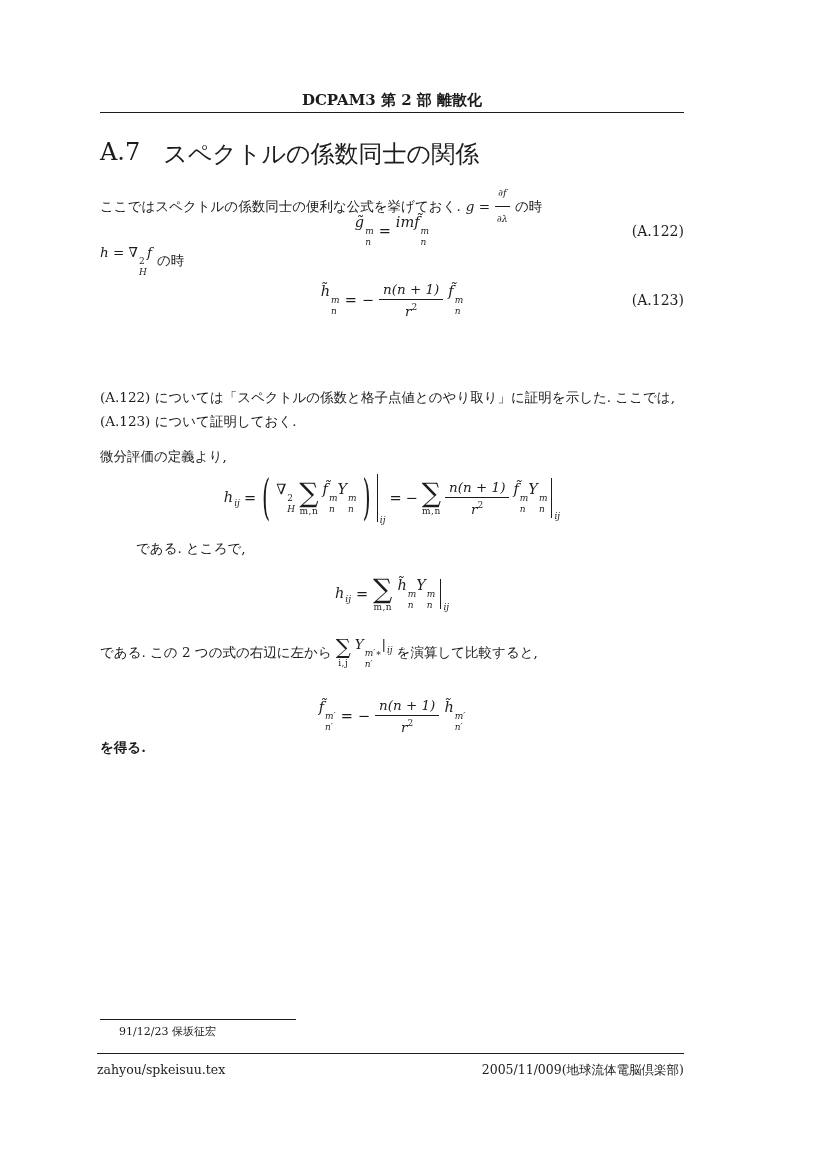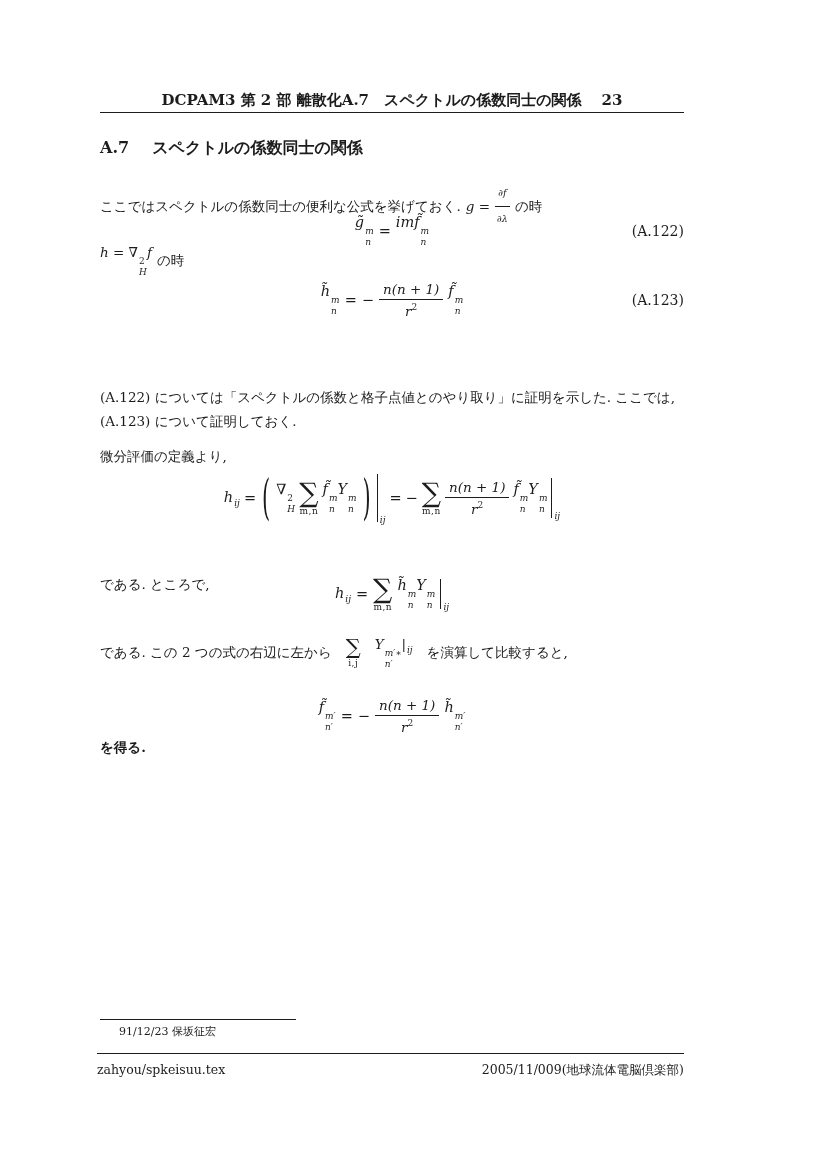--- a/index.html
+++ b/index.html
@@ -12,37 +12,37 @@
   .header { left:100px; top:91px; width:584px; display:flex; justify-content:center; font-weight:bold; font-size:15px; }
   .header-right { display:flex; gap:20px; }
   .rule { background:#1c1c1c; height:1px; }
   .rule-header { left:100px; top:112px; width:584px; }
   .rule-footnote { left:100px; top:1019px; width:196px; }
   .rule-footer { left:97px; top:1053px; width:587px; }
   .footnote { left:119px; top:1024px; font-size:11px; }
   .footer { left:97px; top:1062px; width:587px; display:flex; justify-content:space-between; font-size:12.5px; }
 
   
-  .sec-title { left:100px; top:138px; font-size:16px; font-weight:bold; display:flex; }
+  .sec-title { left:100px; top:138px; font-size:24px; font-weight:normal; display:flex; }
   .sec-title .num { margin-right:23px; }
   .para { left:100px; width:584px; font-size:13.5px; line-height:24px; }
   .p-intro   { top:181px; display:flex; align-items:center; gap:5px; }
   .p-proof   { top:385px; text-align:justify; }
   .p-deriv   { top:444px; }
-  .p-dearu1  { top:572px; }
+  .p-dearu1  { top:536px;margin-left:36px; }
   .p-conc    { top:735px;font-weight:bold; }
 
   
   .mrow { left:100px; width:584px; display:flex; justify-content:center; align-items:center; gap:5px; font-size:14.5px; }
   .r-eq122  { top:218px; height:26px; }
   .r-cond2  { top:250px; height:22px; justify-content:flex-start; font-size:13.5px; }
   .r-eq123  { top:276px; height:48px; }
   .r-eqbig  { top:467px; height:62px; gap:4px; }
   .r-eqspec { top:570px; height:48px; }
-  .r-para5  { top:632px; height:42px; justify-content:flex-start; gap:14px; }
+  .r-para5  { top:632px; height:42px; justify-content:flex-start; gap:4px; }
   .r-eqfinal{ top:692px; height:48px; }
   .mg { display:inline-block; white-space:nowrap; }
   .mi { font-style:italic; }
   .sc { display:inline-flex; flex-direction:column; align-items:flex-start; font-size:9px; line-height:1.2; font-style:italic; vertical-align:-7px; margin-left:1px; }
   .msub { font-size:9px; font-style:italic; vertical-align:-4px; margin-left:1px; }
   .frac { display:inline-flex; flex-direction:column; align-items:center; text-align:center; align-self:center; font-size:13.5px; }
   .frac .num { padding:0 4px 2px; }
   .frac .den { border-top:1px solid #1c1c1c; padding:2px 4px 0; width:100%; }
   .frac.small { font-size:9.5px; vertical-align:middle; }
   .frac.small .num { padding:0 2px 1px; }
@@ -60,24 +60,20 @@
   .h30 .bar { height:30px; }
   .eqlabel { position:absolute; right:0; top:50%; transform:translateY(-50%); font-size:14px; font-style:normal; }
 </style>
 </head>
 <body>
 
 <div class="page">
 
   <div class="abs header">
     <span>DCPAM3 第 2 部 離散化</span>
-    <span class="header-right">
-      <span>A.7　スペクトルの係数同士の関係</span>
-      <span>23</span>
-    </span>
   </div>
   <div class="abs rule rule-header"></div>
 
   <div class="abs sec-title">
     <span class="num">A.7</span>
     <span>スペクトルの係数同士の関係</span>
   </div>
 
   <div class="abs para p-intro">
     <span>ここではスペクトルの係数同士の便利な公式を挙げておく.</span>

